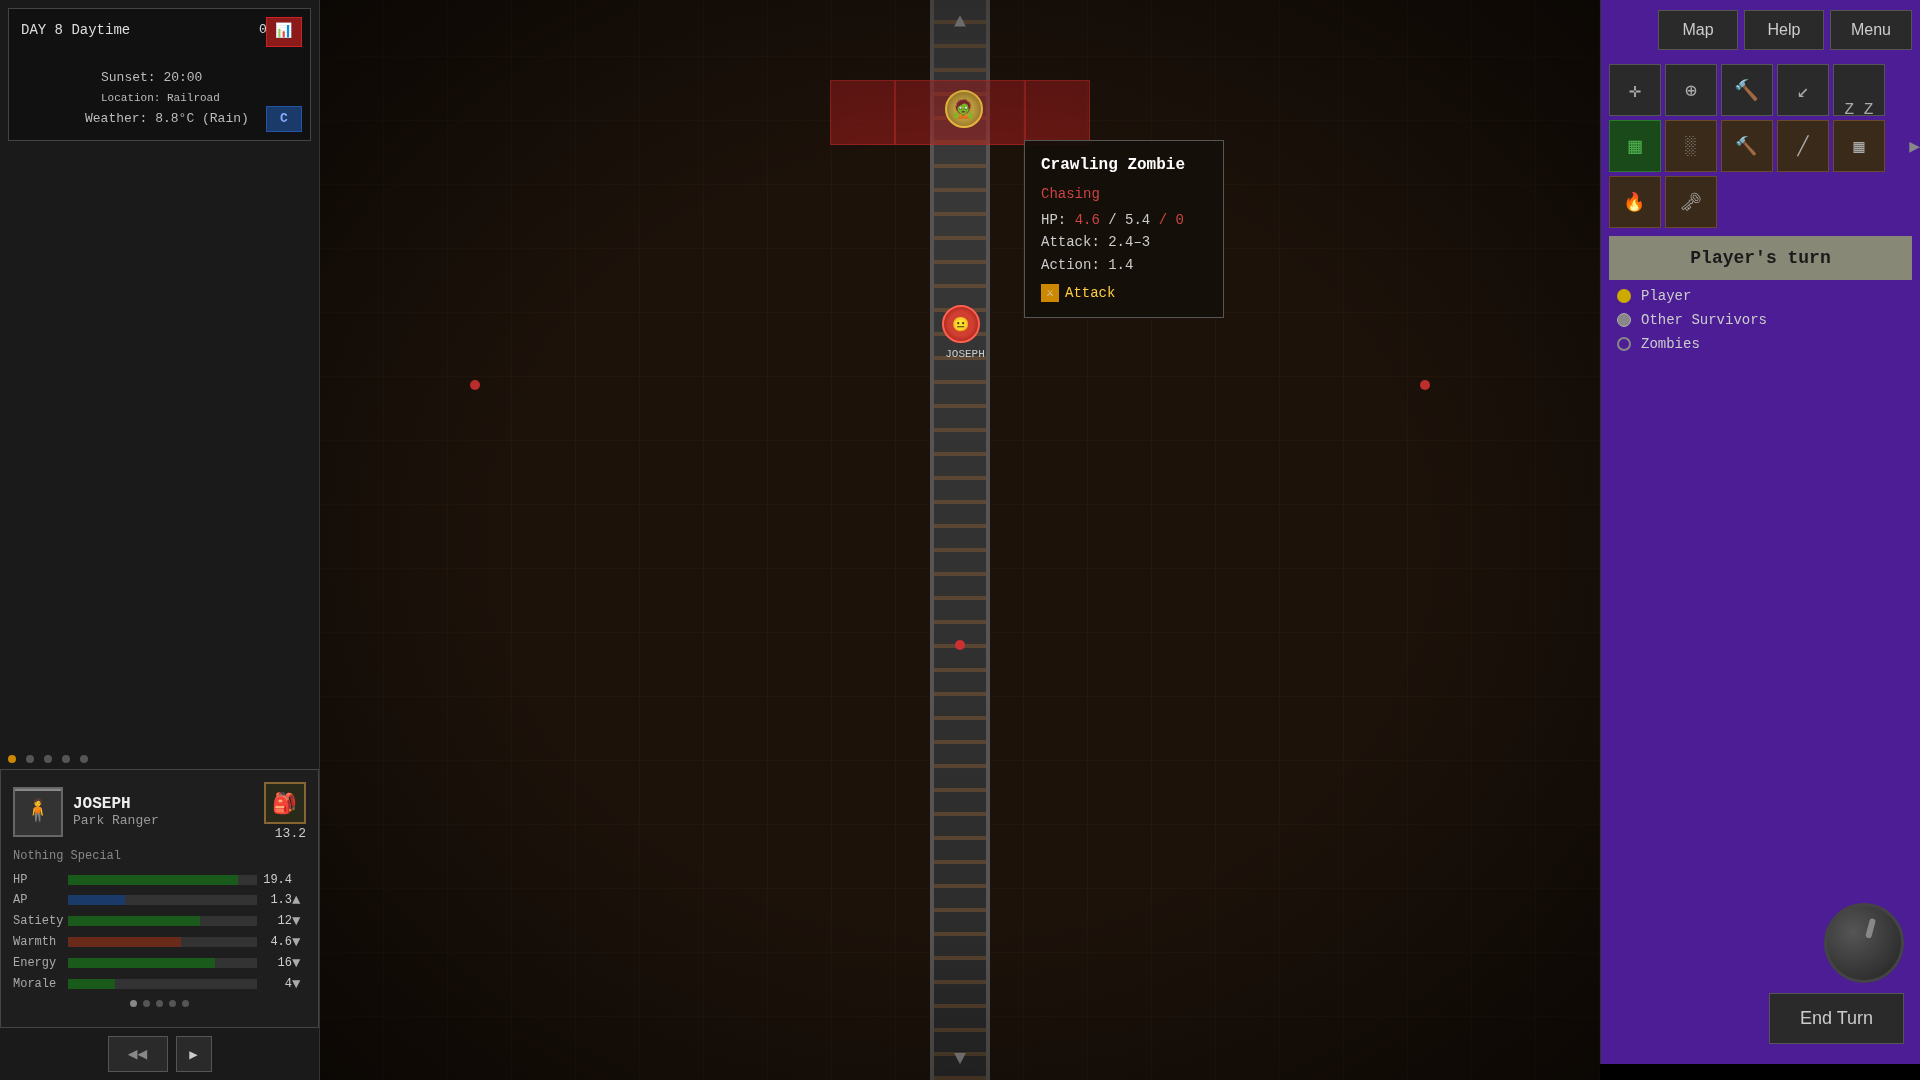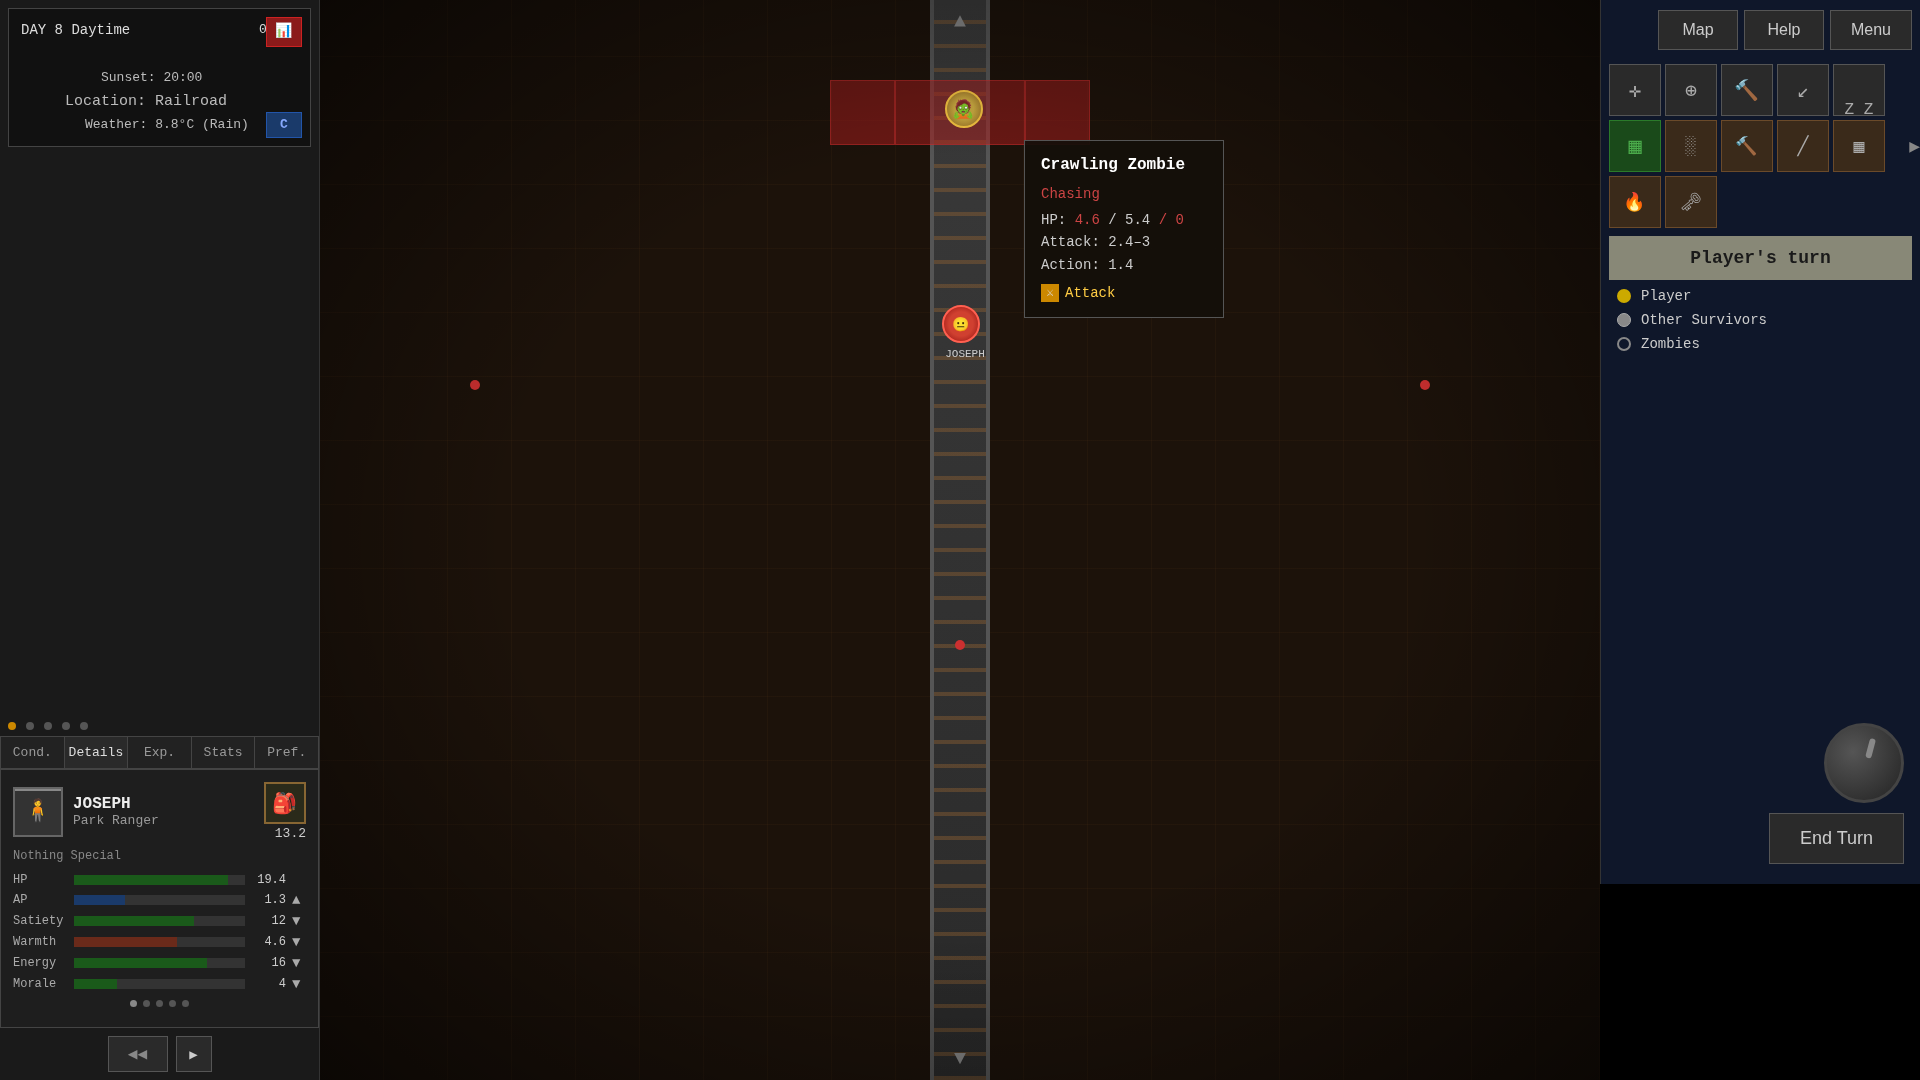--- a/index.html
+++ b/index.html
@@ -297,21 +297,21 @@
     .nothing-special {
       font-size: 12px;
       color: #888;
       margin-bottom: 10px;
     }
 
     .stat-row {
       display: flex;
       align-items: center;
       margin-bottom: 5px;
-      gap: 6px;
+      gap: 0;
       justify-content: flex-end;
     }
     .stat-label {
       width: 55px;
       font-size: 12px;
       color: #aaa;
     }
     .stat-bar-bg {
       flex: 1;
       height: 10px;
@@ -378,22 +378,22 @@
       cursor: pointer;
       display: flex; align-items: center; justify-content: center;
       font-size: 14px;
     }
 
     
     #right-panel {
       position: absolute;
       right: 0; top: 0;
       width: 320px;
-      height: 884px;
-      background: #0f172a;
+      height: 1064px;
+      background: #4c1d95;
       border-left: 1px solid #333;
     }
 
     
     .top-nav {
       display: flex;
       gap: 6px;
       padding: 10px 8px;
       justify-content: flex-end;
     }
@@ -505,46 +505,39 @@
 </head>
 <body>
 
 <div id="left-panel">
   <div class="info-box">
     <div class="info-box-row">
       <span class="info-day">DAY 8 Daytime</span>
       <span class="info-time">09:00</span>
     </div>
     <div style="color:#bbb; font-size:13px; margin-left:80px;margin-top:24px;">Sunset: 20:00</div>
-    <div style="color:#bbb; font-size:15px; margin-left:44px;">Location: Railroad</div>
+    <div style="color:#bbb; font-size:11px; margin-left:80px;">Location: Railroad</div>
     <div style="color:#bbb; font-size:13px; margin-left:64px;">Weather: 8.8°C (Rain)</div>
     <div class="btn-red">
       <span>📊</span>
     </div>
     <div class="btn-blue">
       <span style="font-size:13px; font-weight:bold;">C</span>
     </div>
   </div>
 
   <div style="position:absolute; bottom:0; left:0; right:0;">
     <div class="dot-row">
       <div class="dot active"></div>
       <div class="dot"></div>
       <div class="dot"></div>
       <div class="dot"></div>
       <div class="dot"></div>
     </div>
 
-    <div class="tabs">
-      <div class="tab">Cond.</div>
-      <div class="tab active">Details</div>
-      <div class="tab">Exp.</div>
-      <div class="tab">Stats</div>
-      <div class="tab">Pref.</div>
-    </div>
 
     <div class="character-box">
       <div class="char-header">
         <div class="char-avatar">
           <span>🧍</span>
         </div>
         <div>
           <div class="char-name">JOSEPH</div>
           <div class="char-class">Park Ranger</div>
         </div>

